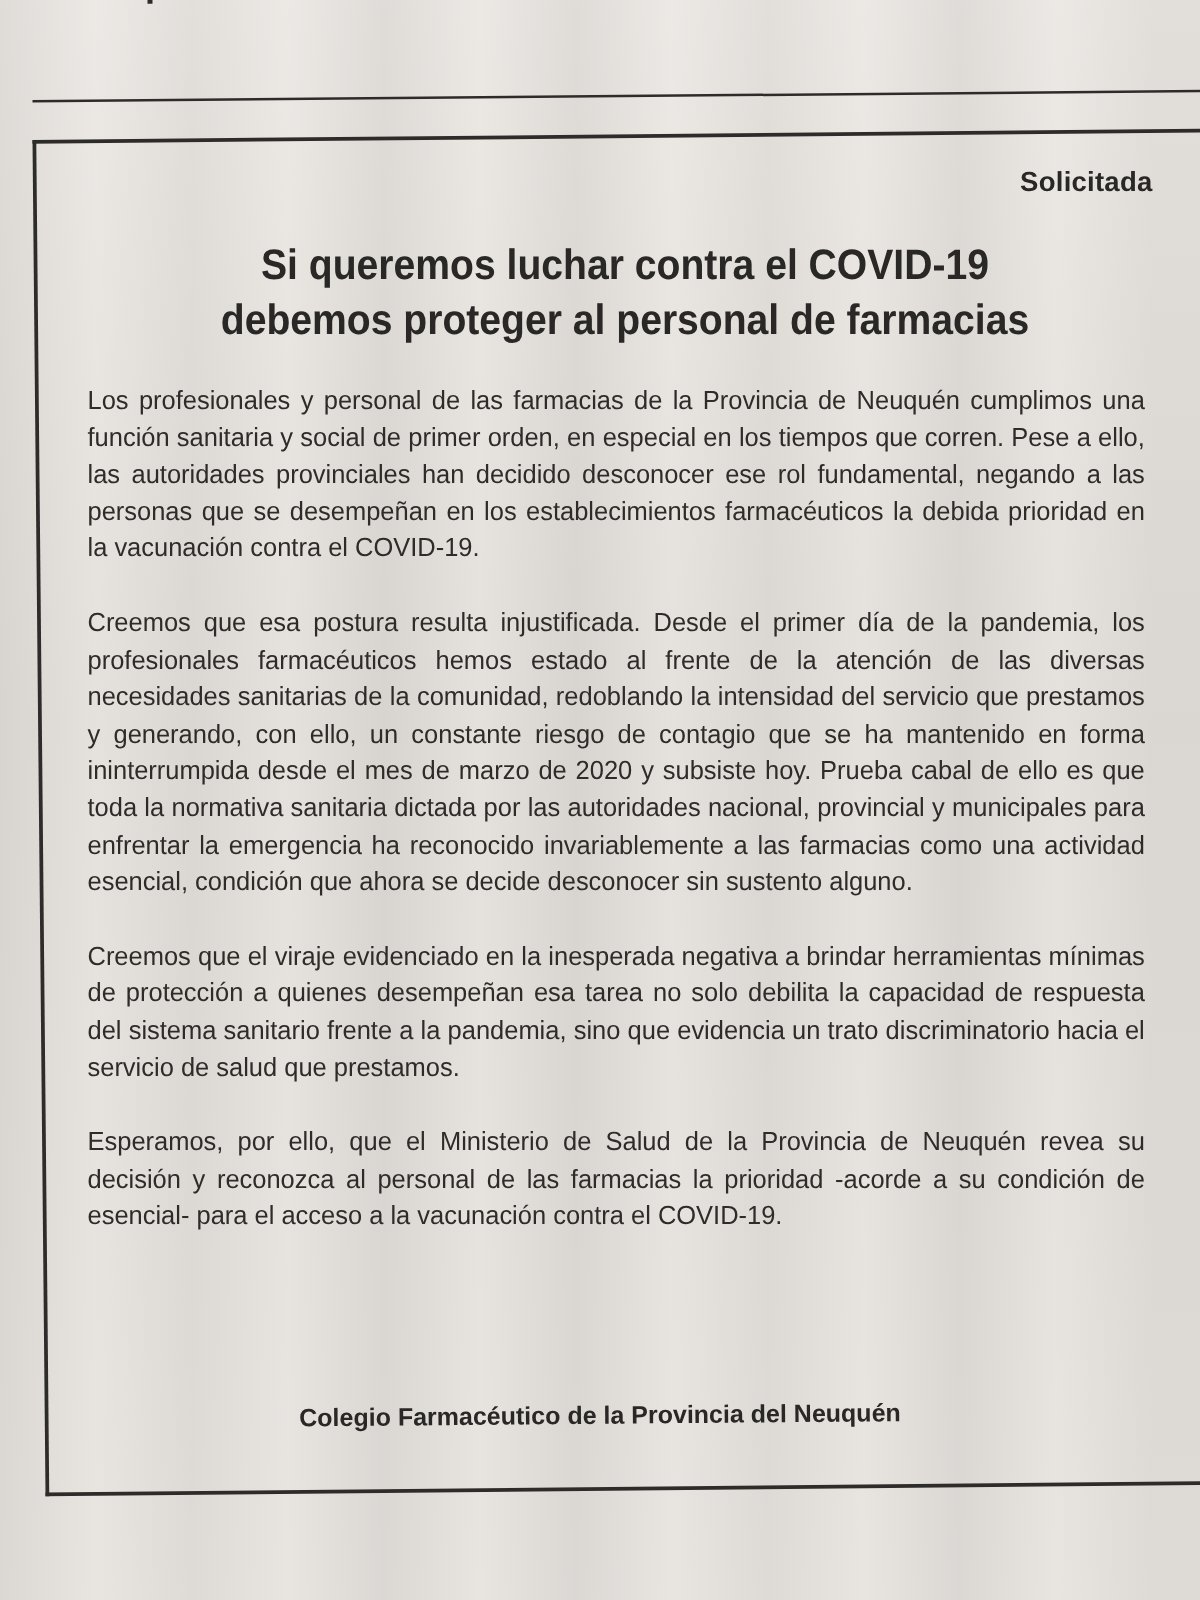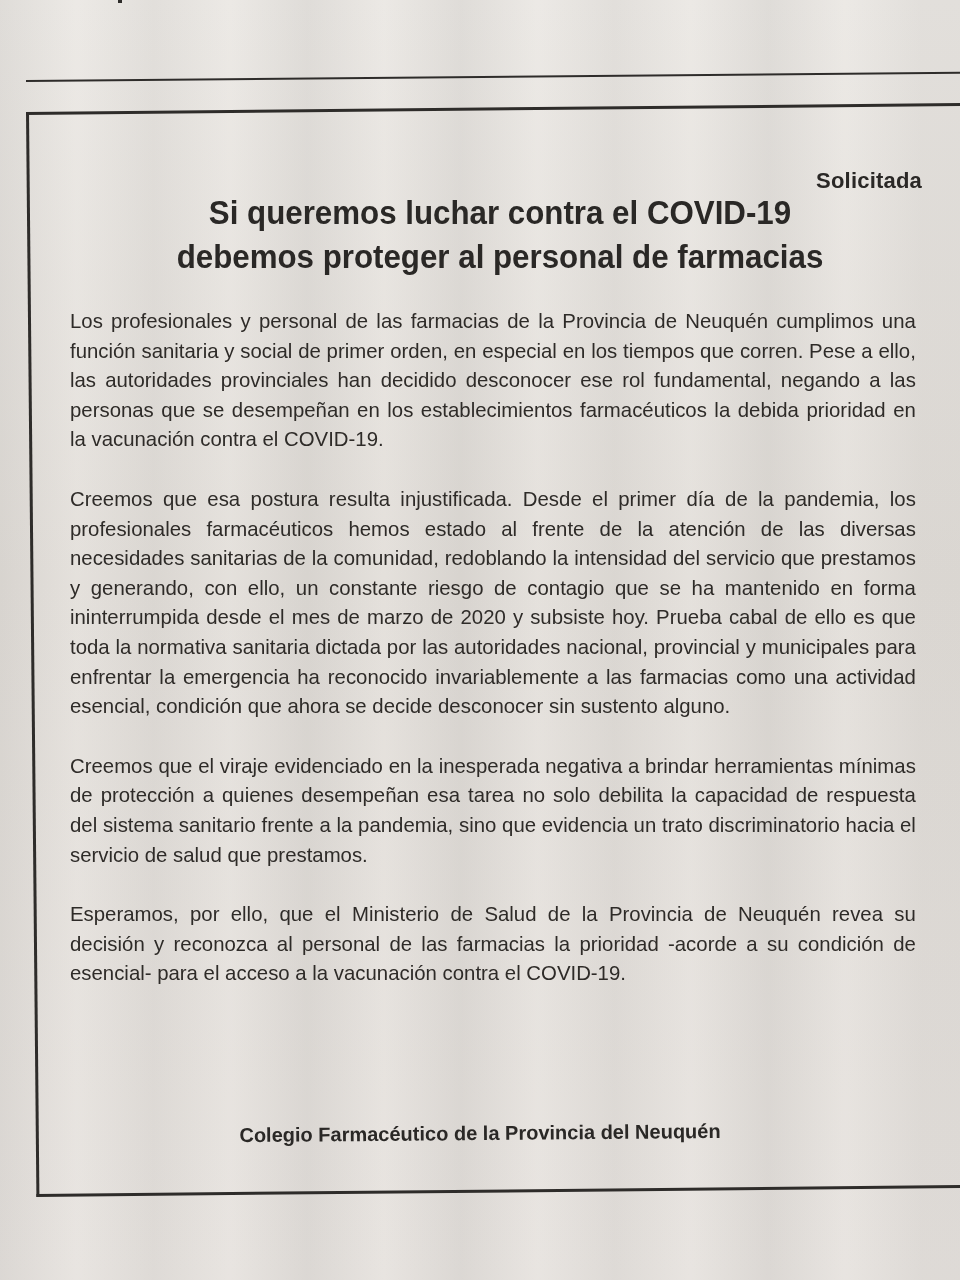--- a/index.html
+++ b/index.html
@@ -49,21 +49,20 @@
       box-sizing: border-box;
     }
     .label-solicitada {
       position: absolute;
       right: 38px;
       top: 133px;
       font-weight: bold;
       font-size: 22px;
       letter-spacing: 0.2px;
       color: #2a2826;
-      margin-top: 35px;
     }
     .headline {
       position: absolute;
       left: 60px;
       top: 190px;
       width: 880px;
       text-align: center;
       font-weight: bold;
       font-size: 34px;
       line-height: 44px;

